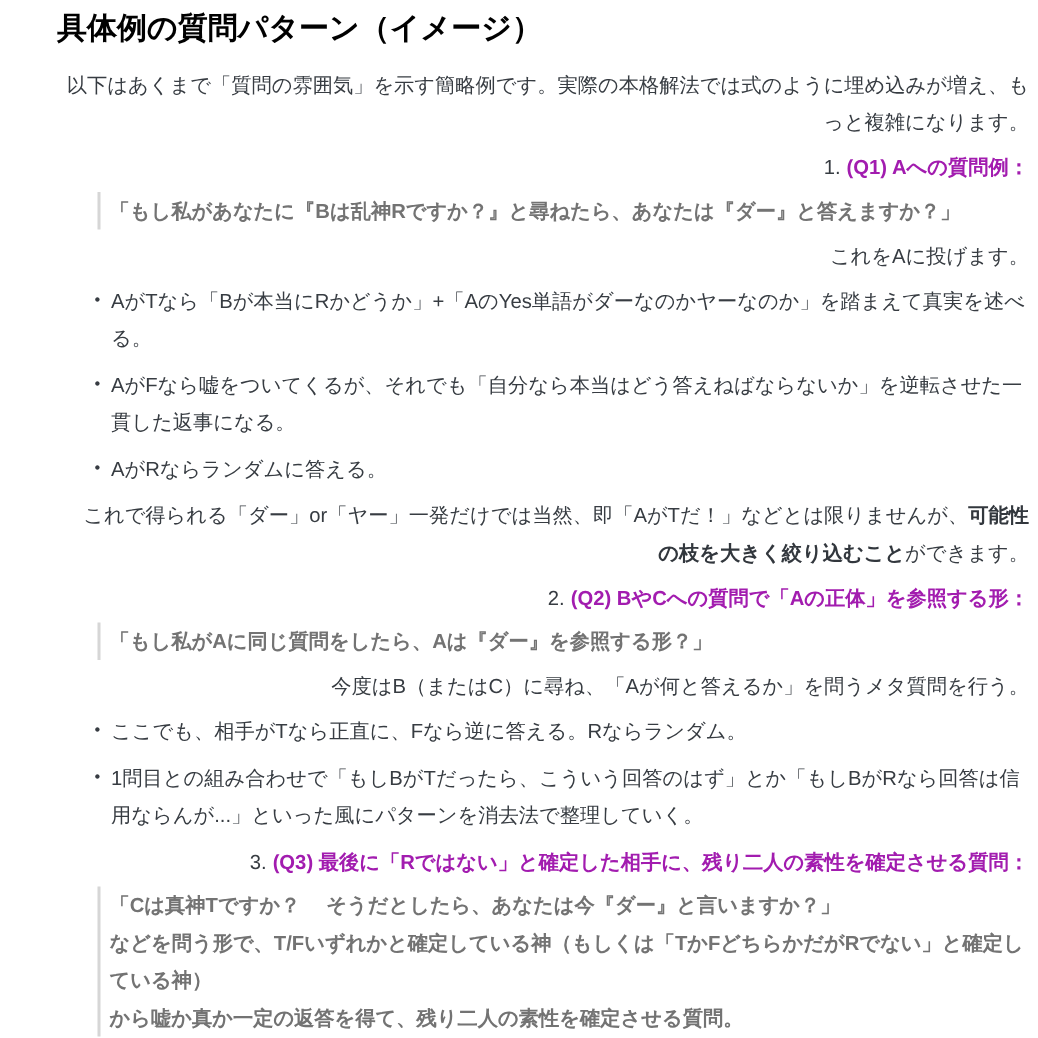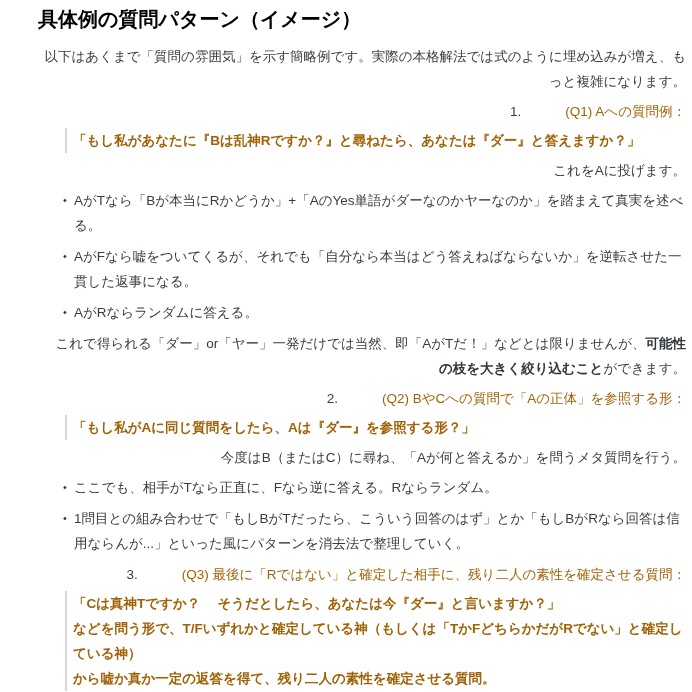--- a/index.html
+++ b/index.html
@@ -17,27 +17,27 @@
     font-size:20px;
     line-height:28px;
     font-weight:700;
     color:#000000;
     margin:0 0 11px 0;
   }
   p{margin:0 0 5px 0;text-align:right;}
   .section{margin:0 0 5px 0;}
   .li-heading{margin:0 0 4px 10px;font-weight:400;}
   .li-heading .num{font-weight:400;margin-right:4px;}
-  .li-heading strong{font-weight:400;color:#a16207;margin-left:40px;}
+  .li-heading strong{font-weight:700;color:#a21caf;}
   blockquote{
     margin:0 0 5px 27px;
     padding:0 0 0 6px;
     border-left:2px solid #d6d6d6;
     font-weight:700;
-    color:#a16207;
+    color:#737373;
   }
   .q-line{margin:0;}
   .para-indent{margin-left:11px;}
   .bullet-row{display:flex;margin:0 0 6px 25px;}
   .bullet-dot{
     flex:0 0 11px;
     font-size:11px;
     line-height:25px;
     color:#373c42;
   }

